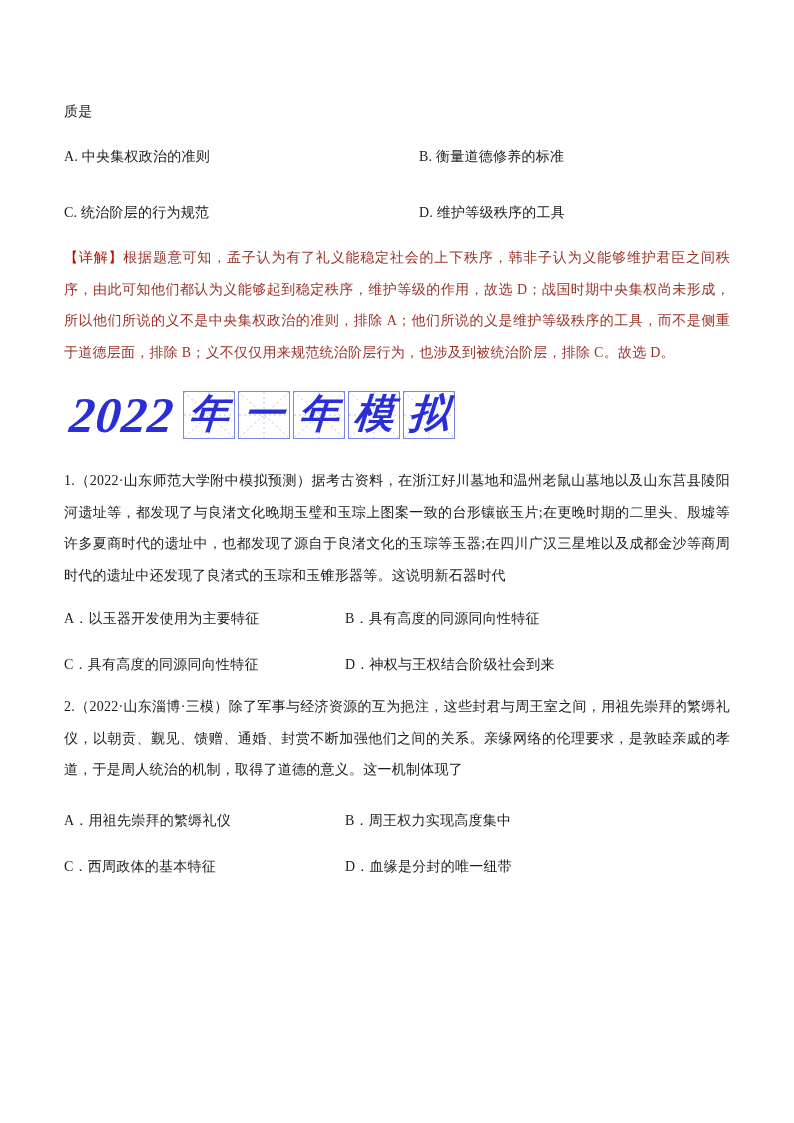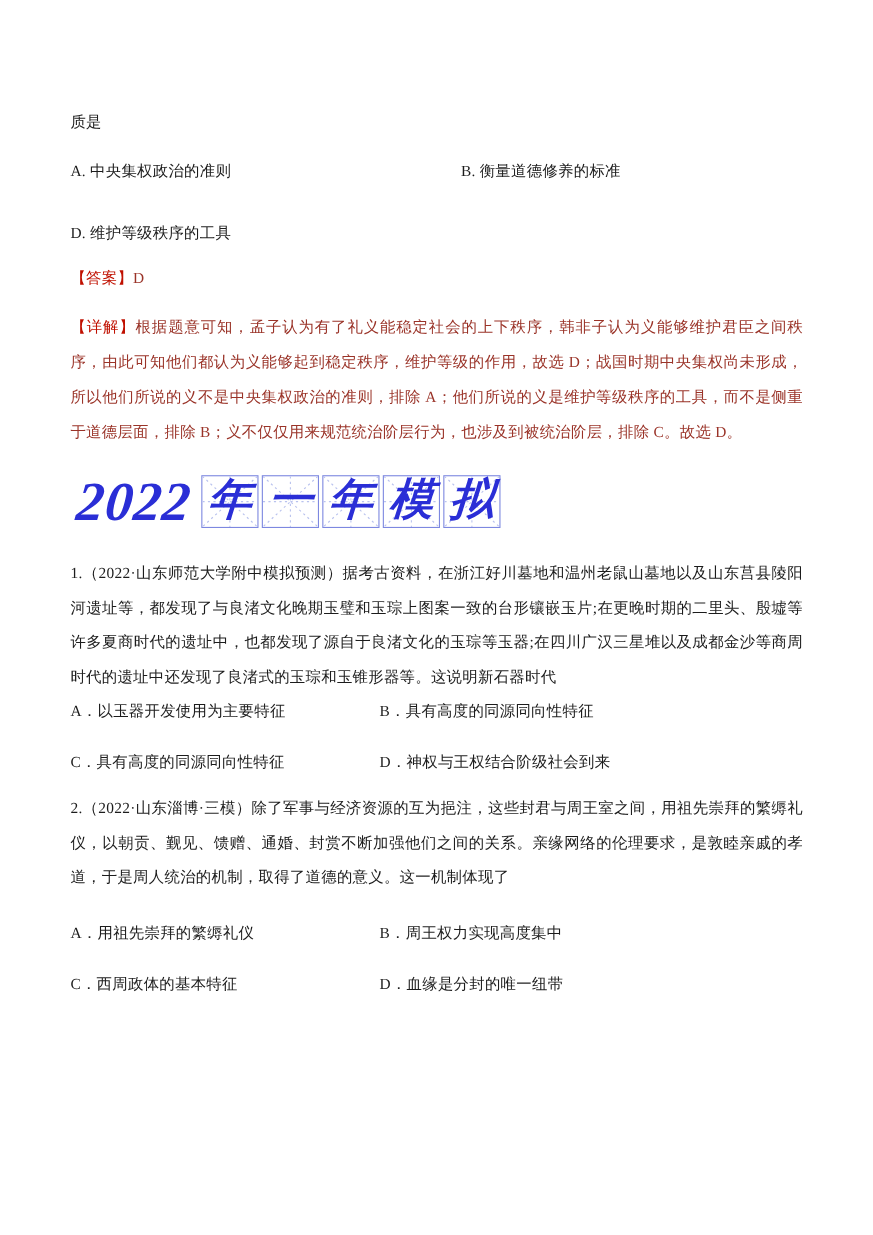--- a/index.html
+++ b/index.html
@@ -33,21 +33,21 @@
   
   .opt-grid {
     display: grid;
     row-gap: 14px;
     font-size: 14px;
     line-height: 32px;
     letter-spacing: 0.25px;
   }
   .opt-grid.wide   { grid-template-columns: 331px 1fr; margin-top: 13px; gap: 24px; }
   .opt-grid.narrow { grid-template-columns: 281px 1fr; }
-  .q1-opts { }
+  .q1-opts { margin-top: 12px; }
   .q2-opts { margin-top: 19px; }
   .opt { white-space: nowrap; }
   
   .answer-line { margin-top: 9px; line-height: 32px; }
   .red-label { color: var(--red-label); }
   .red-val, .red-body { color: var(--red-body); }
   .explain { margin-top: 13px; }
   
   .banner {
     margin-top: 19px;
@@ -105,26 +105,24 @@
 </head>
 <body>
 
 <div class="page">
 
   <p class="para carryover">质是</p>
 
   <div class="opt-grid wide">
     <span class="opt">A. 中央集权政治的准则</span>
     <span class="opt">B. 衡量道德修养的标准</span>
+    <span class="opt">C. 统治阶层的行为规范</span>
     <span class="opt">D. 维护等级秩序的工具</span>
   </div>
 
-  <p class="para answer-line">
-    <span class="red-label">【答案】</span><span class="red-val">D</span>
-  </p>
 
   <p class="para explain">
     <span class="red-label">【详解】</span><span class="red-body">根据题意可知，孟子认为有了礼义能稳定社会的上下秩序，韩非子认为义能够维护君臣之间秩序，由此可知他们都认为义能够起到稳定秩序，维护等级的作用，故选 D；战国时期中央集权尚未形成，所以他们所说的义不是中央集权政治的准则，排除 A；他们所说的义是维护等级秩序的工具，而不是侧重于道德层面，排除 B；义不仅仅用来规范统治阶层行为，也涉及到被统治阶层，排除 C。故选 D。</span>
   </p>
 
   <div class="banner">
     <span class="banner-prefix">2022</span>
     <span class="bbox">
       <svg viewBox="0 0 50 46">
           <line x1="0" y1="0" x2="50" y2="46"></line>

